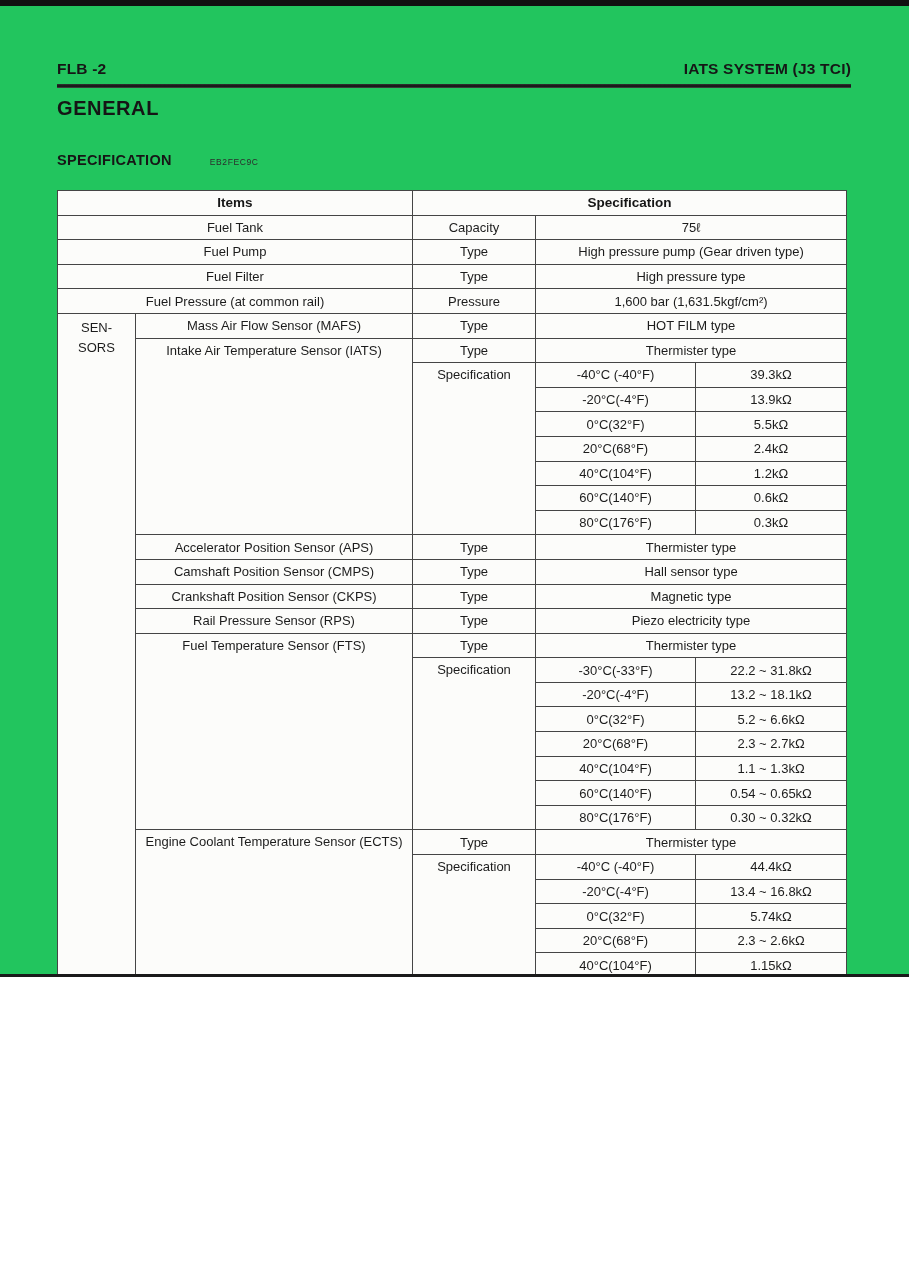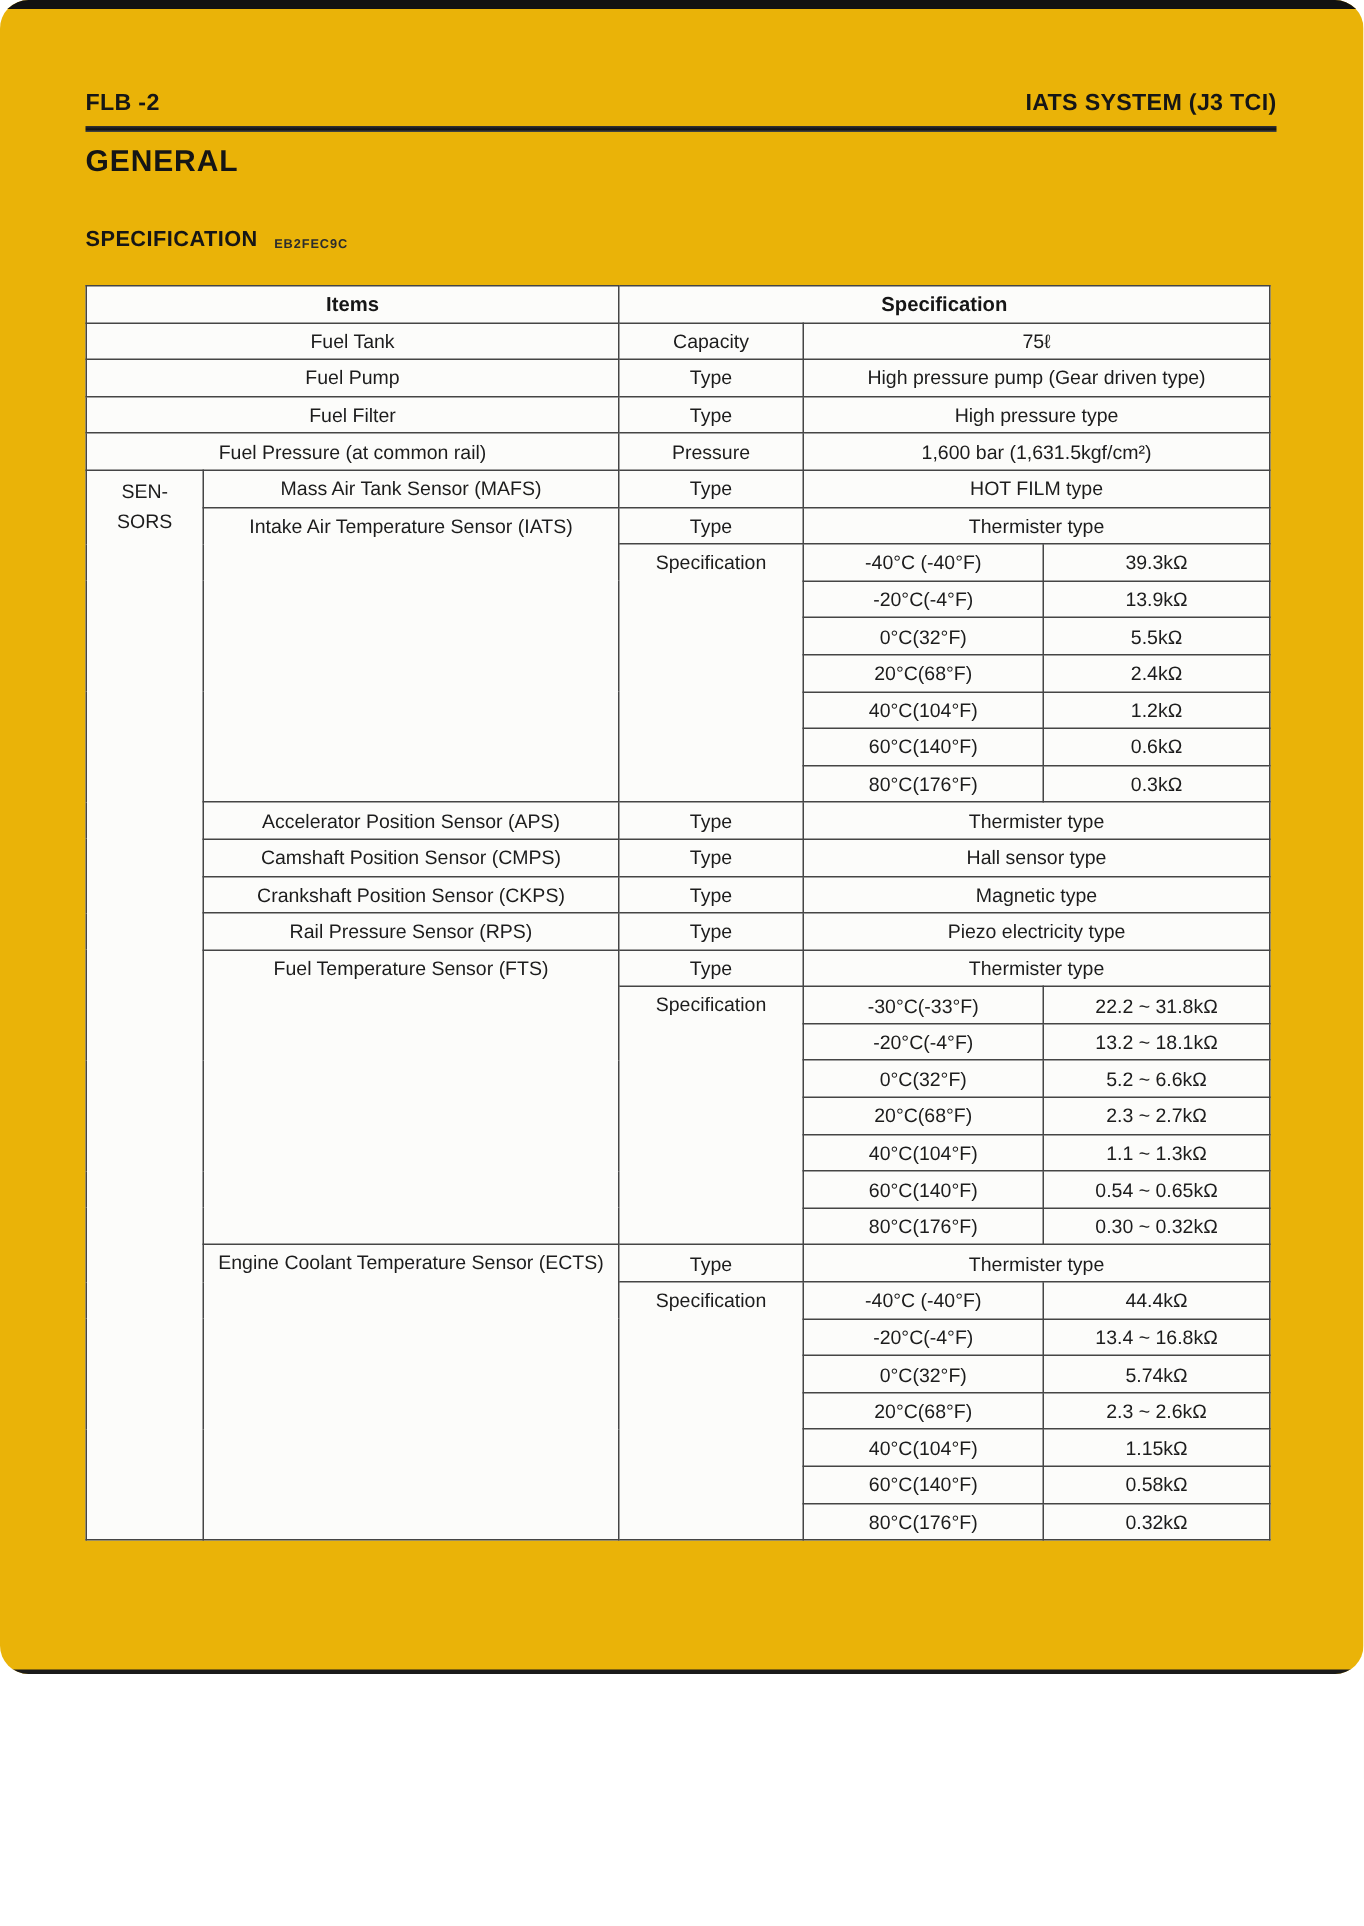--- a/index.html
+++ b/index.html
@@ -1,39 +1,39 @@
 <!DOCTYPE html>
 <html><head>
 <meta charset="utf-8">
 <style>
   * { margin:0; padding:0; box-sizing:border-box; }
   html,body { background:#ffffff; }
   .page {
-    position:relative; width:909px; height:1116px; overflow:hidden;
-    background:#eab308; font-family:"Liberation Sans", sans-serif; color:#1d1d1d;border-radius:19px;
+    position:relative; width:909px; height:977px; overflow:hidden;
+    background:#22c55e; font-family:"Liberation Sans", sans-serif; color:#1d1d1d;
   }
   .edge-top { position:absolute; top:0; left:0; width:909px; height:6px; background:#111111; }
   .edge-bottom { position:absolute; bottom:0; left:0; width:909px; height:3px; background:#1a1a1a; }
 
   .running-header {
     position:absolute; top:60px; left:57px; width:794px;
     display:flex; justify-content:space-between; align-items:baseline;
     font-weight:bold; font-size:15.5px; letter-spacing:0.2px; color:#161616;
   }
   .header-rule {
     position:absolute; top:84px; left:57px; width:794px; height:4px;
     background:linear-gradient(#343434, #101010 55%, #4a4a4a);
   }
   .general-title {
     position:absolute; top:97px; left:57px;
     font-size:20px; font-weight:bold; letter-spacing:0.6px; color:#151515;
   }
   .spec-heading { position:absolute; top:152px; left:57px; display:flex; align-items:flex-start; }
   .spec-heading .t { font-size:14.5px; font-weight:bold; letter-spacing:0.3px; color:#161616; }
-  .spec-heading .code { font-size:8.5px; margin-left:11px; margin-top:5px; letter-spacing:0.6px; color:#2c2c2c;font-weight:bold; }
+  .spec-heading .code { font-size:8.5px; margin-left:38px; margin-top:5px; letter-spacing:0.6px; color:#2c2c2c; }
 
   table.spec {
     position:absolute; top:190px; left:57px; width:789px;
     border-collapse:collapse; table-layout:fixed; background:#fcfcfa;padding-left:32px;
   }
   .spec th, .spec td {
     border:1.5px solid #454545; height:24.6px; padding:1px 4px;
     font-size:13px; text-align:center; vertical-align:middle; color:#1c1c1c;
     overflow:hidden;
   }
@@ -89,21 +89,21 @@
           <td colspan="2">High pressure type</td>
         </tr>
         <tr>
           <td colspan="2">Fuel Pressure (at common rail)</td>
           <td>Pressure</td>
           <td colspan="2">1,600 bar (1,631.5kgf/cm²)</td>
         </tr>
         <tr>
           <td rowspan="29" class="va-top pre">SEN-
 SORS</td>
-          <td>Mass Air Tank Sensor (MAFS)</td>
+          <td>Mass Air Flow Sensor (MAFS)</td>
           <td>Type</td>
           <td colspan="2">HOT FILM type</td>
         </tr>
         <tr>
           <td rowspan="8" class="va-top">Intake Air Temperature Sensor (IATS)</td>
           <td>Type</td>
           <td colspan="2">Thermister type</td>
         </tr>
         <tr>
           <td rowspan="7" class="va-top">Specification</td>

